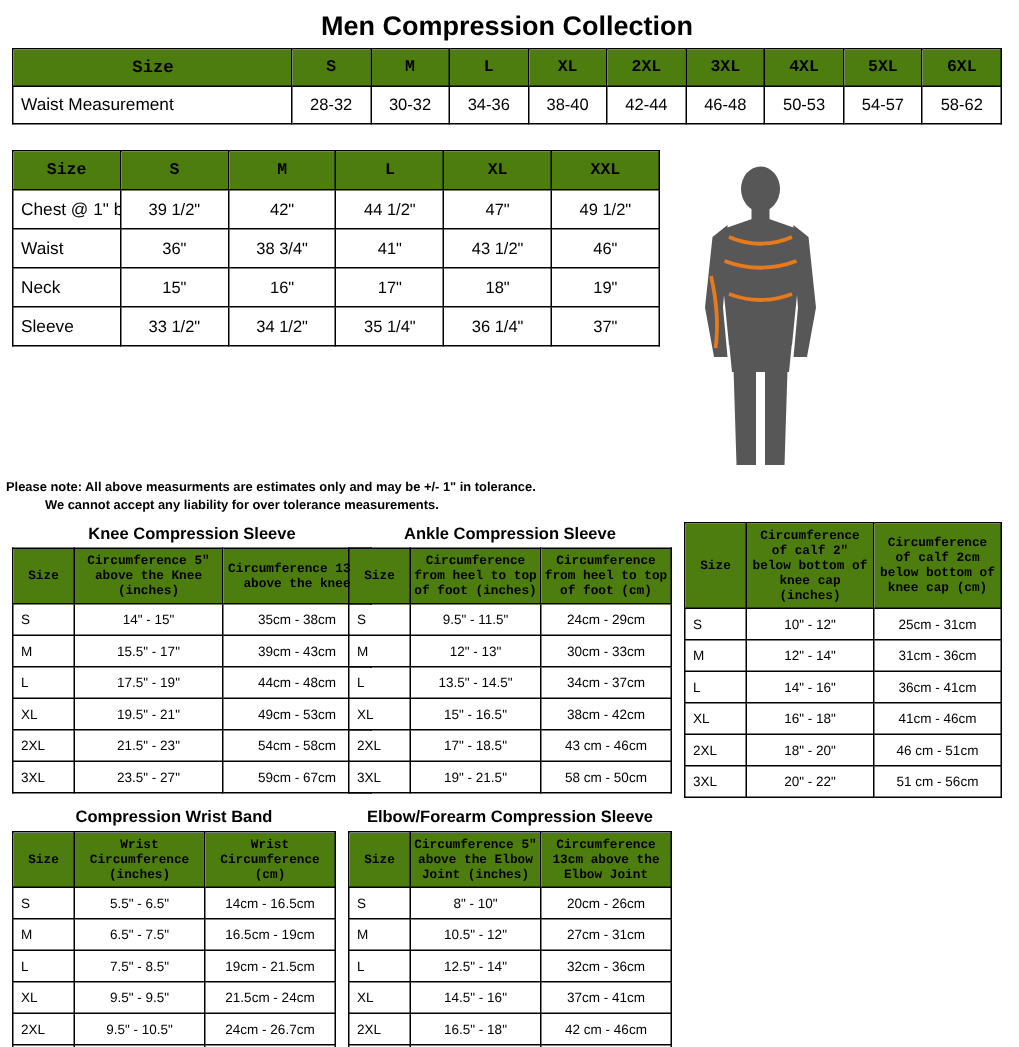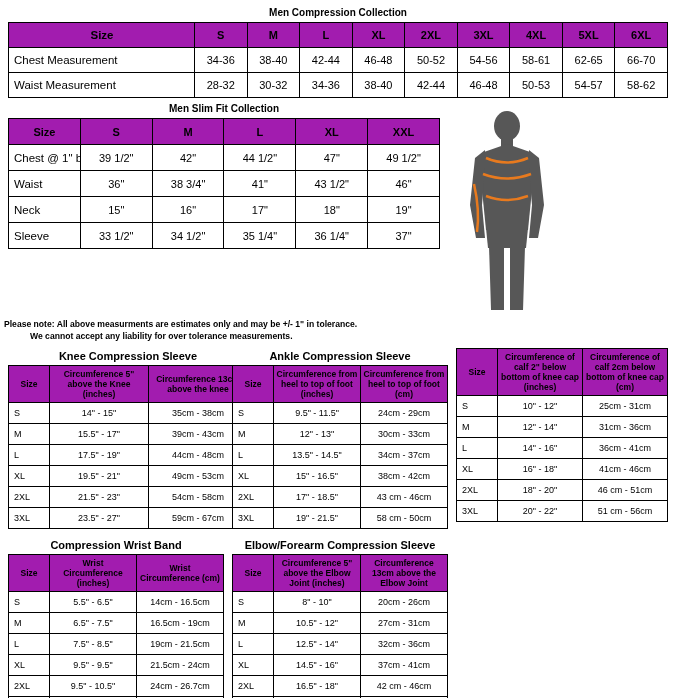--- a/index.html
+++ b/index.html
@@ -29,30 +29,31 @@
     border: 1px solid #000000;
     padding: 2px 4px;
     text-align: center;
     vertical-align: middle;
     font-weight: normal;
     background: #ffffff;
     white-space: nowrap;
     overflow: hidden;
   }
   .hdr {
-    background: #a21caf;
+    background: #4d7c0f;
     font-weight: bold;
+    font-family: Liberation Mono, monospace;
   }
   .lbl {
     text-align: left;
     padding-left: 5px;
   }
   .title {
     font-weight: bold;
-    font-size: 10px;
+    font-size: 18px;
     text-align: center;
     padding: 3px 0 4px 0;
   }
   .subtitle {
     font-weight: bold;
     font-size: 11px;
     text-align: center;
     padding: 2px 0 3px 0;
   }
   
@@ -136,49 +137,36 @@
         <td class="hdr">M</td>
         <td class="hdr">L</td>
         <td class="hdr">XL</td>
         <td class="hdr">2XL</td>
         <td class="hdr">3XL</td>
         <td class="hdr">4XL</td>
         <td class="hdr">5XL</td>
         <td class="hdr">6XL</td>
       </tr>
       <tr>
-        <td class="lbl">Chest Measurement</td>
-        <td>34-36</td>
-        <td>38-40</td>
-        <td>42-44</td>
-        <td>46-48</td>
-        <td>50-52</td>
-        <td>54-56</td>
-        <td>58-61</td>
-        <td>62-65</td>
-        <td>66-70</td>
-      </tr>
-      <tr>
         <td class="lbl">Waist Measurement</td>
         <td>28-32</td>
         <td>30-32</td>
         <td>34-36</td>
         <td>38-40</td>
         <td>42-44</td>
         <td>46-48</td>
         <td>50-53</td>
         <td>54-57</td>
         <td>58-62</td>
       </tr>
     </tbody>
       </table>
   </div>
 
   <div id="slim-fit-block">
-    <div class="title">Men Slim Fit Collection</div>
     <table id="slim-fit-table">
       <tbody>
           <tr>
         <td class="hdr">Size</td>
         <td class="hdr">S</td>
         <td class="hdr">M</td>
         <td class="hdr">L</td>
         <td class="hdr">XL</td>
         <td class="hdr">XXL</td>
       </tr>

